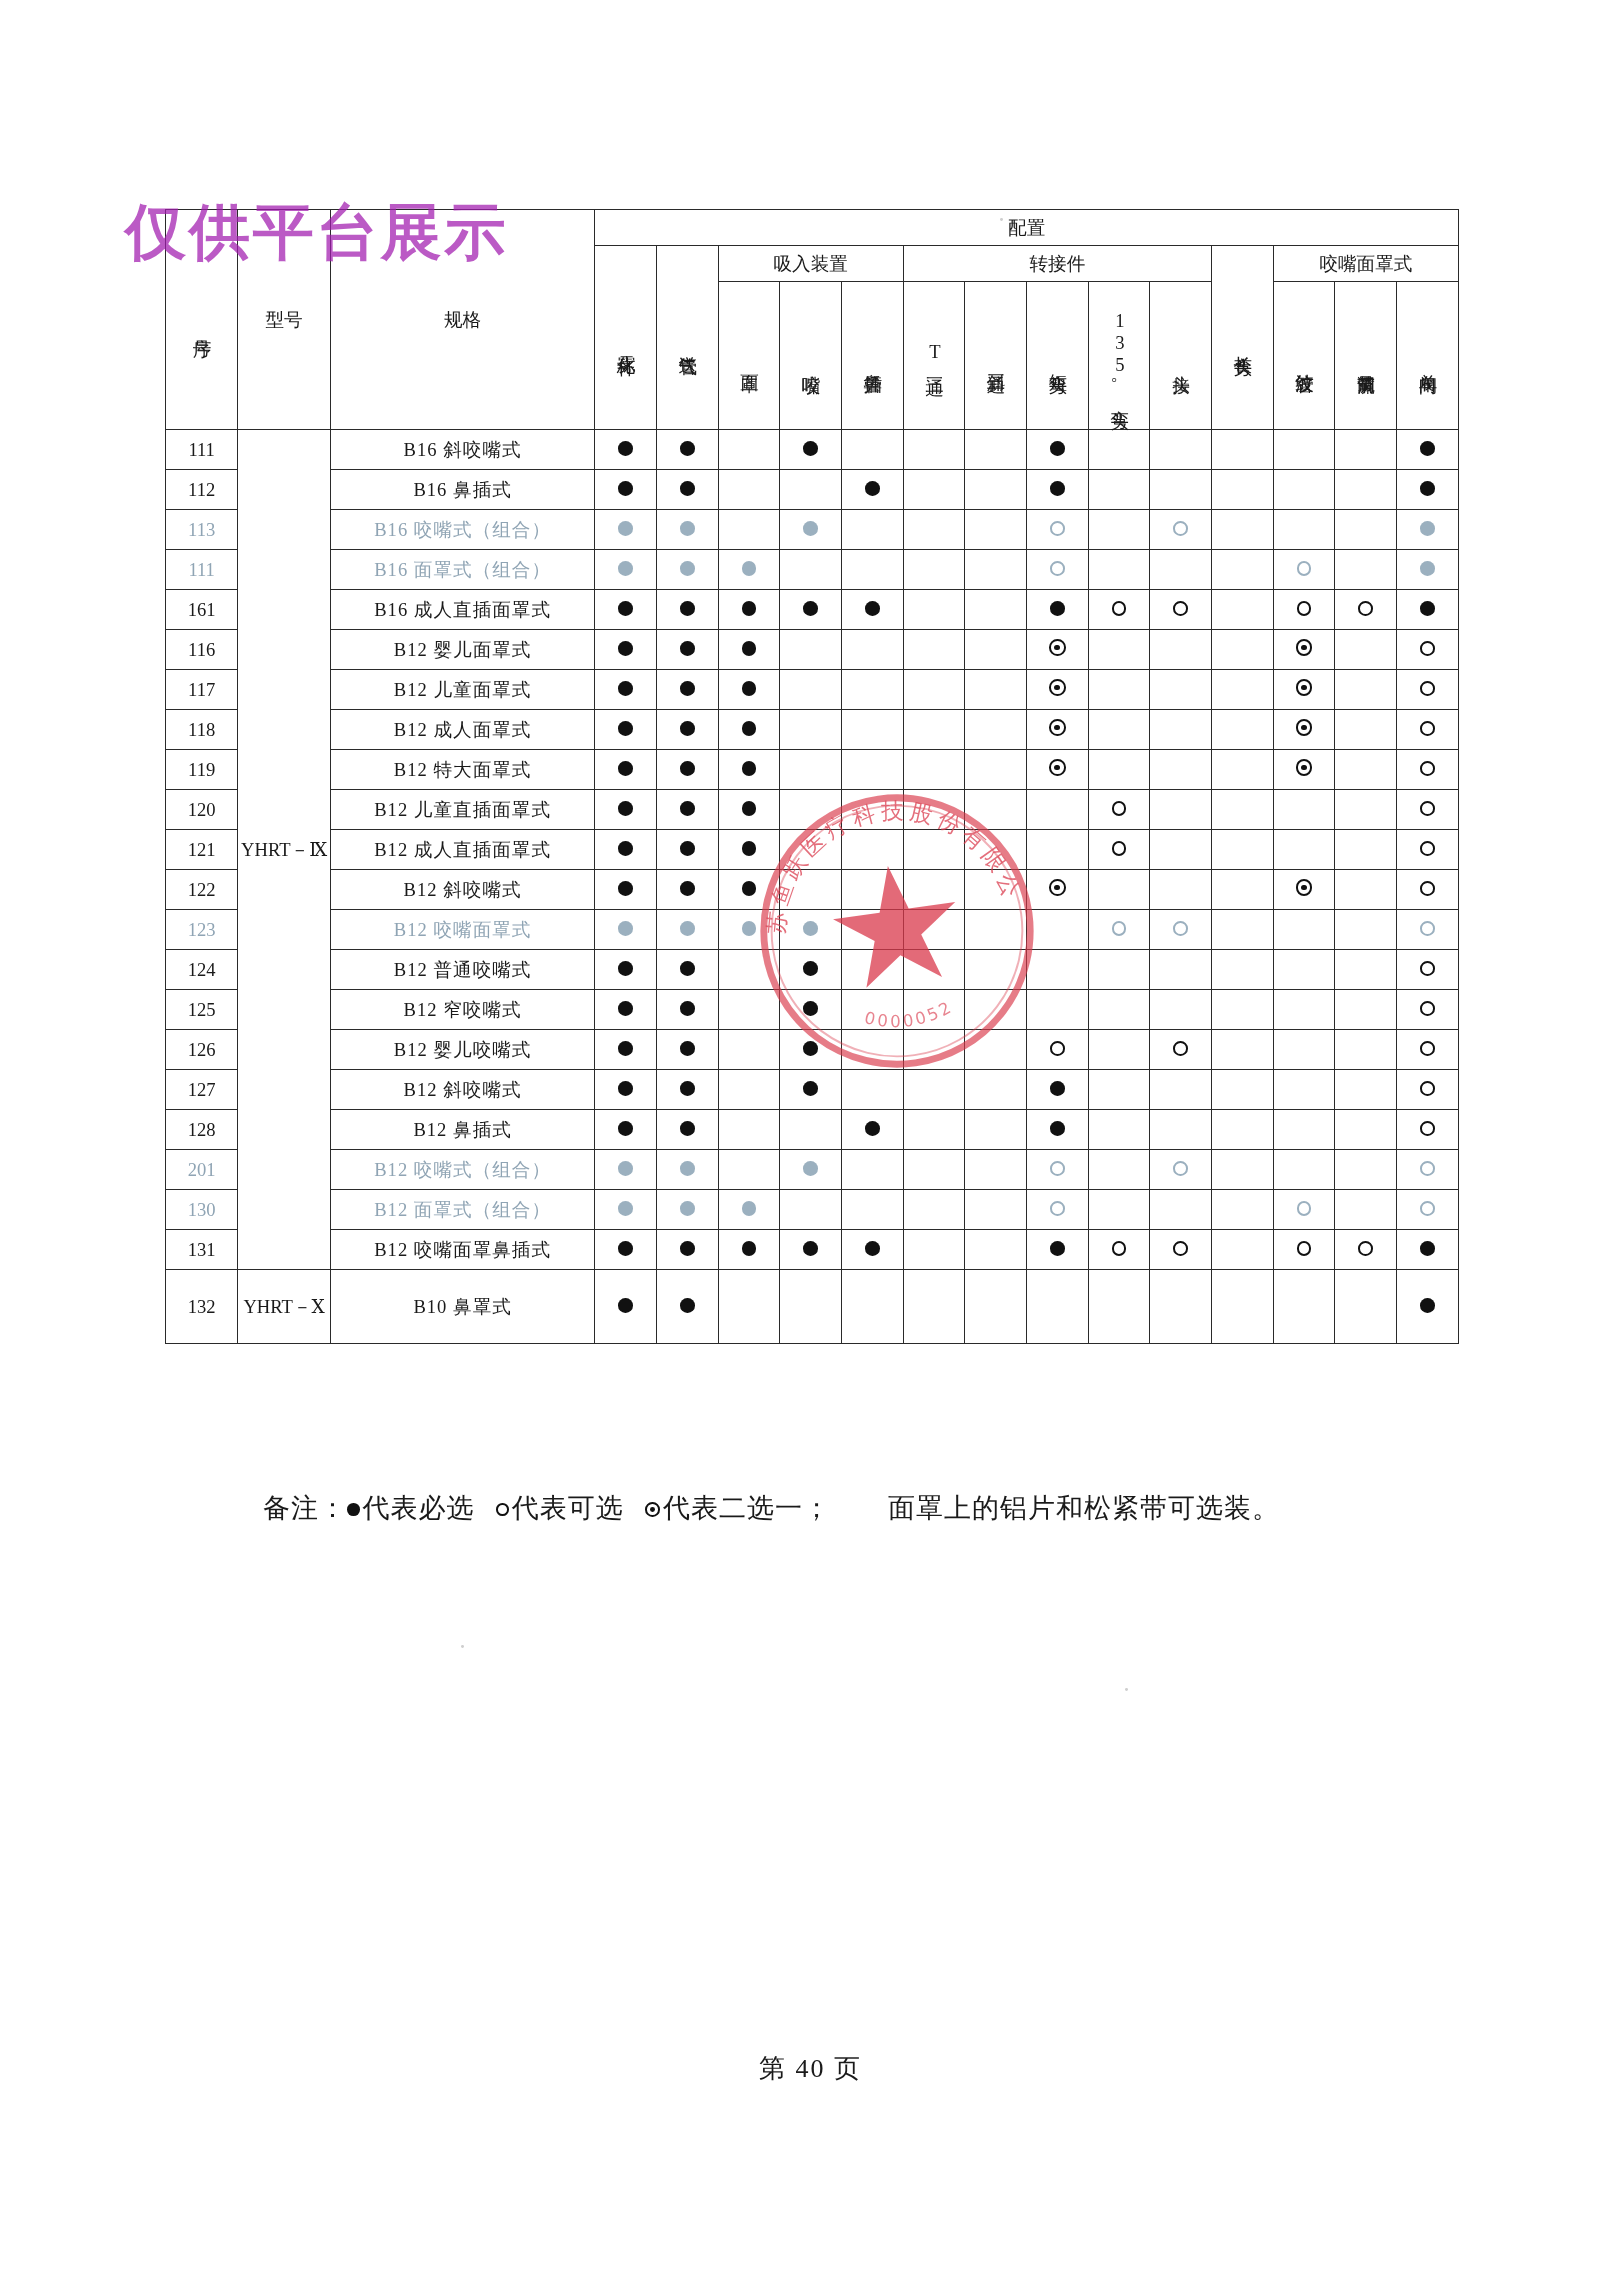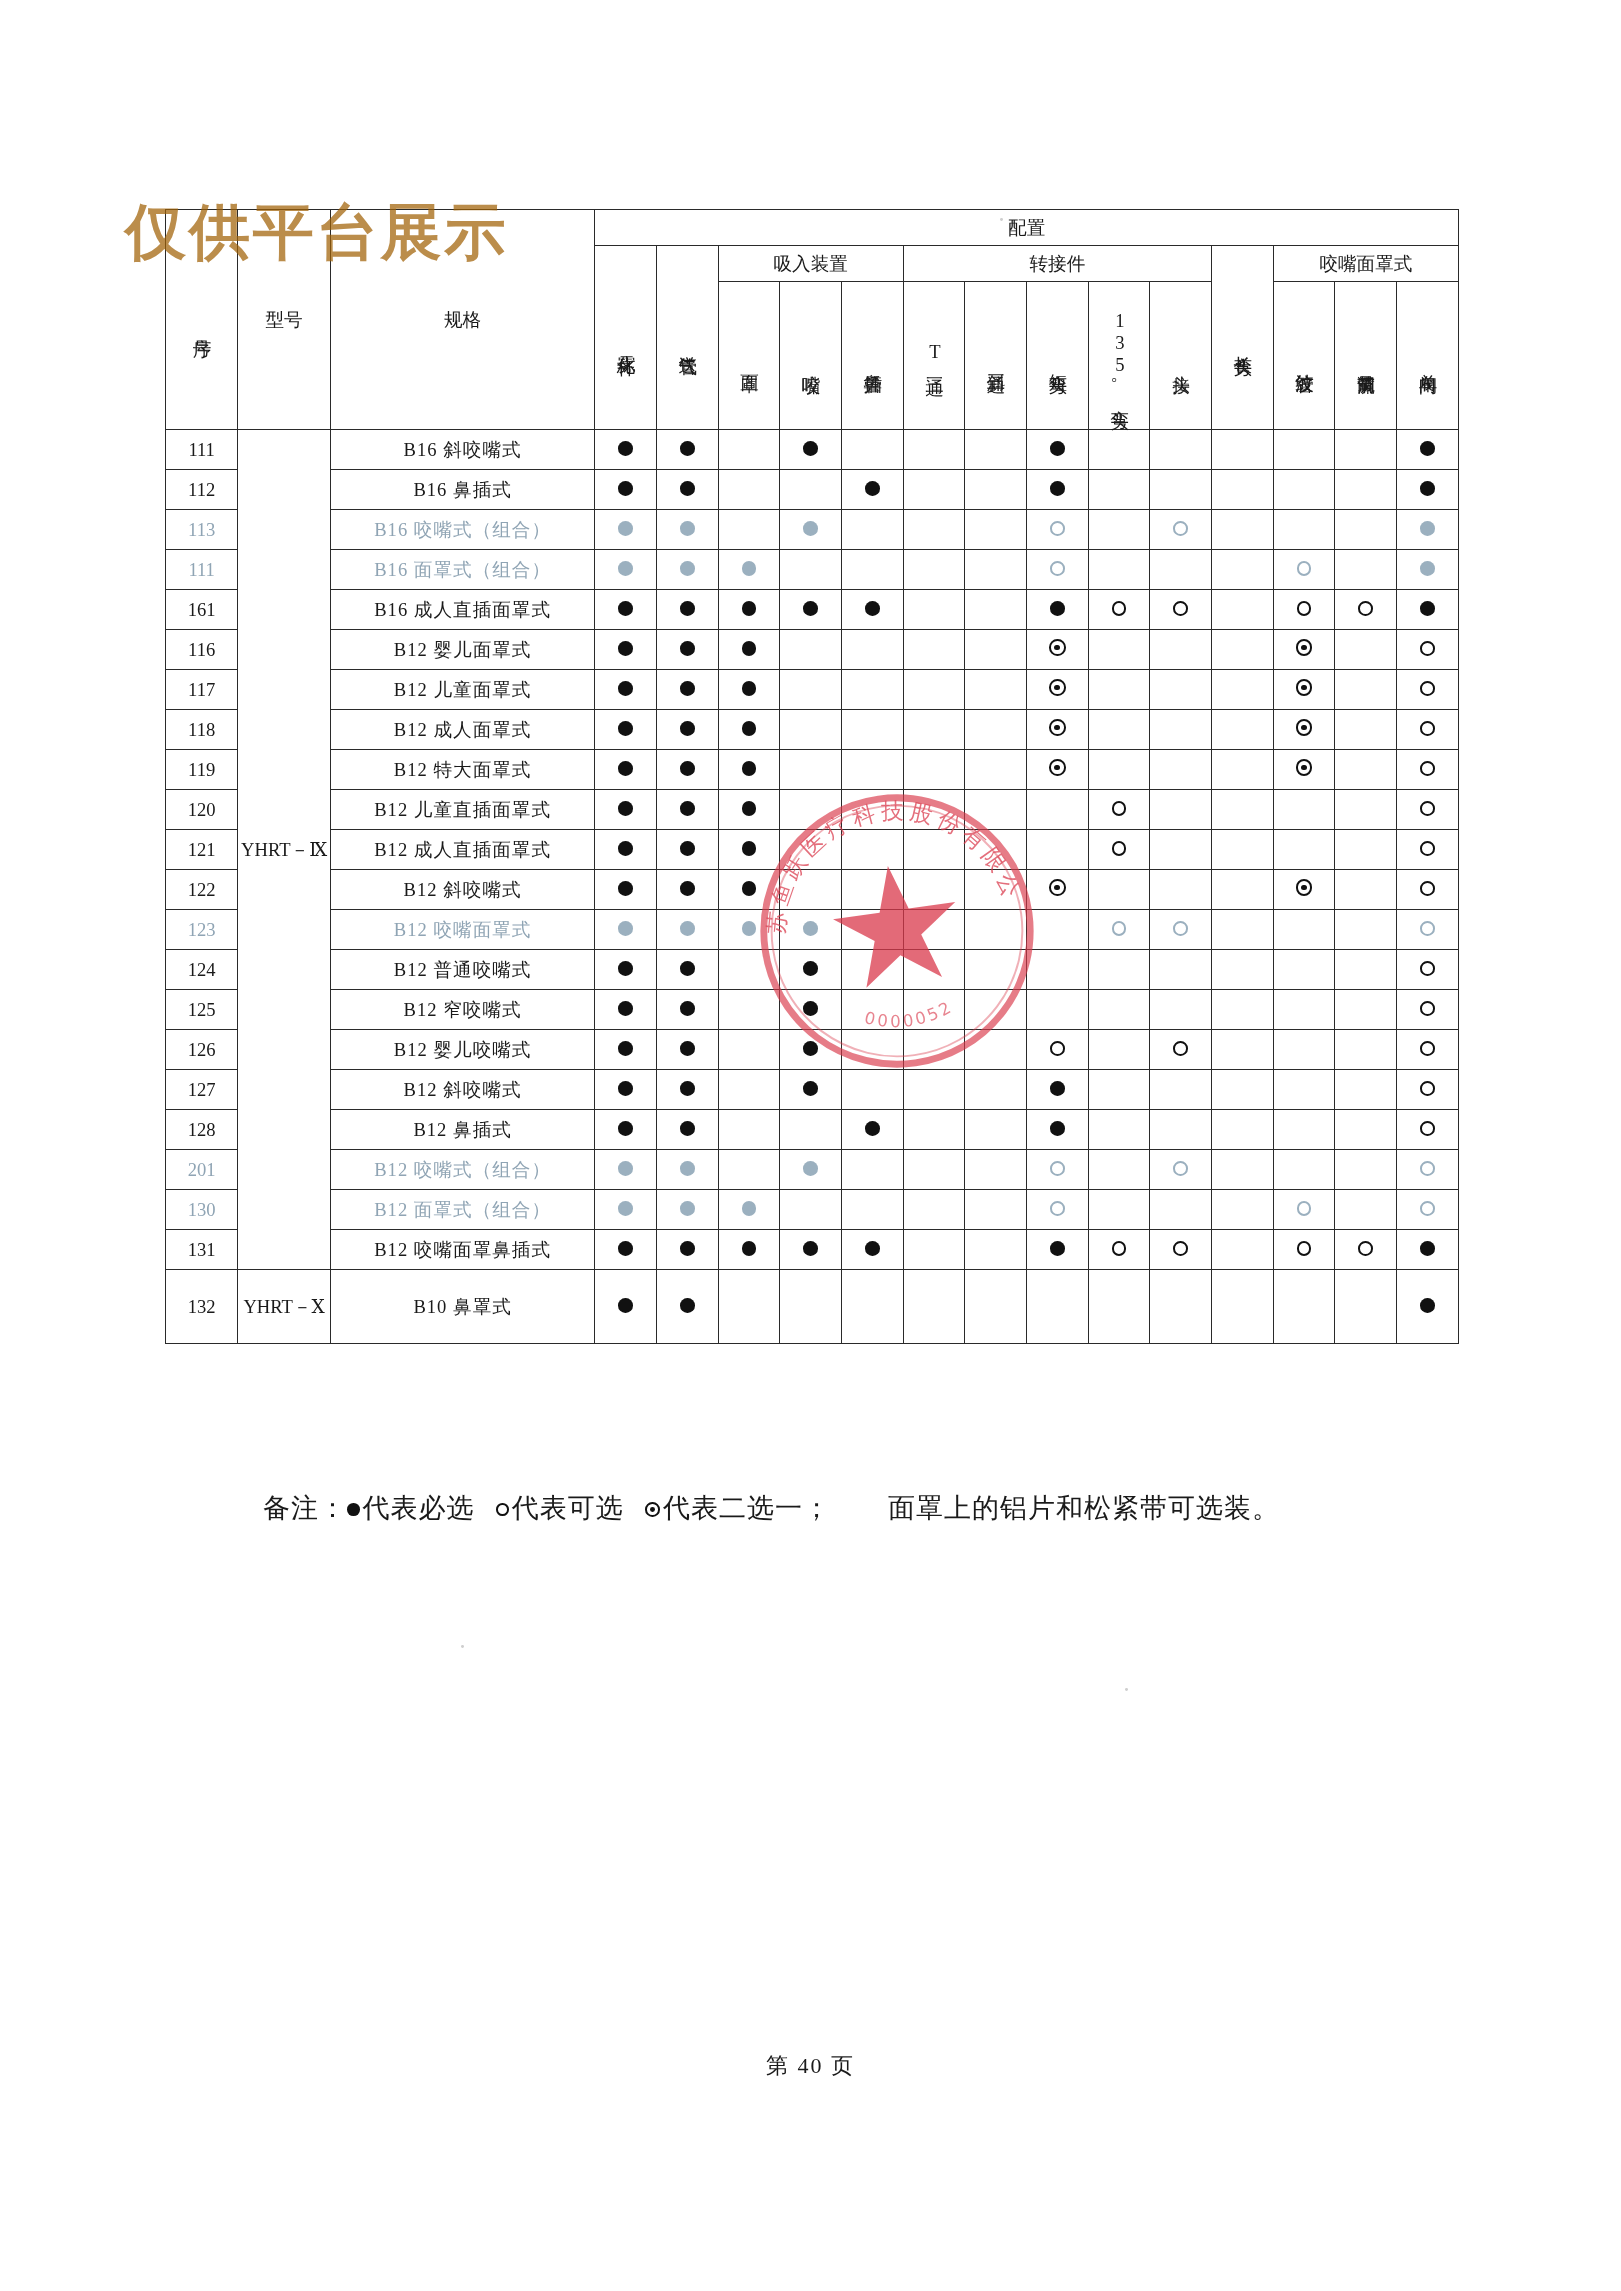--- a/index.html
+++ b/index.html
@@ -25,21 +25,21 @@
 
   
   .watermark {
     position: absolute;
     left: 125px;
     top: 192px;
     font-family: "DejaVu Sans", sans-serif;
     font-weight: bold;
     font-size: 61px;
     letter-spacing: 2.9px;
-    color: #a16207;
+    color: #a21caf;
     opacity: .72;
     white-space: nowrap;
     z-index: 6;
     pointer-events: none;
   }
 
   
   .stamp {
     position: absolute;
     left: 755px;
@@ -171,21 +171,21 @@
   .mk.dbl { width: 14.7px; height: 14.7px; border-radius: 50%; border: 2px solid #111; box-sizing: border-box; position: relative; }
   .mk.dbl::after { content:""; position:absolute; left:2.9px; top:2.9px; width:4.9px; height:4.9px; border-radius:50%; background:#111; }
 
   
   .footer {
     position: absolute;
     left: 0;
     top: 2051px;
     width: 1621px;
     text-align: center;
-    font-size: 22px;
+    font-size: 26px;
     letter-spacing: 2px;
   }
 
   
   .artifact {
     position: absolute;
     width: 2.9px; height: 2.9px;
     background: #cfcfcf;
     border-radius: 50%;
   }

